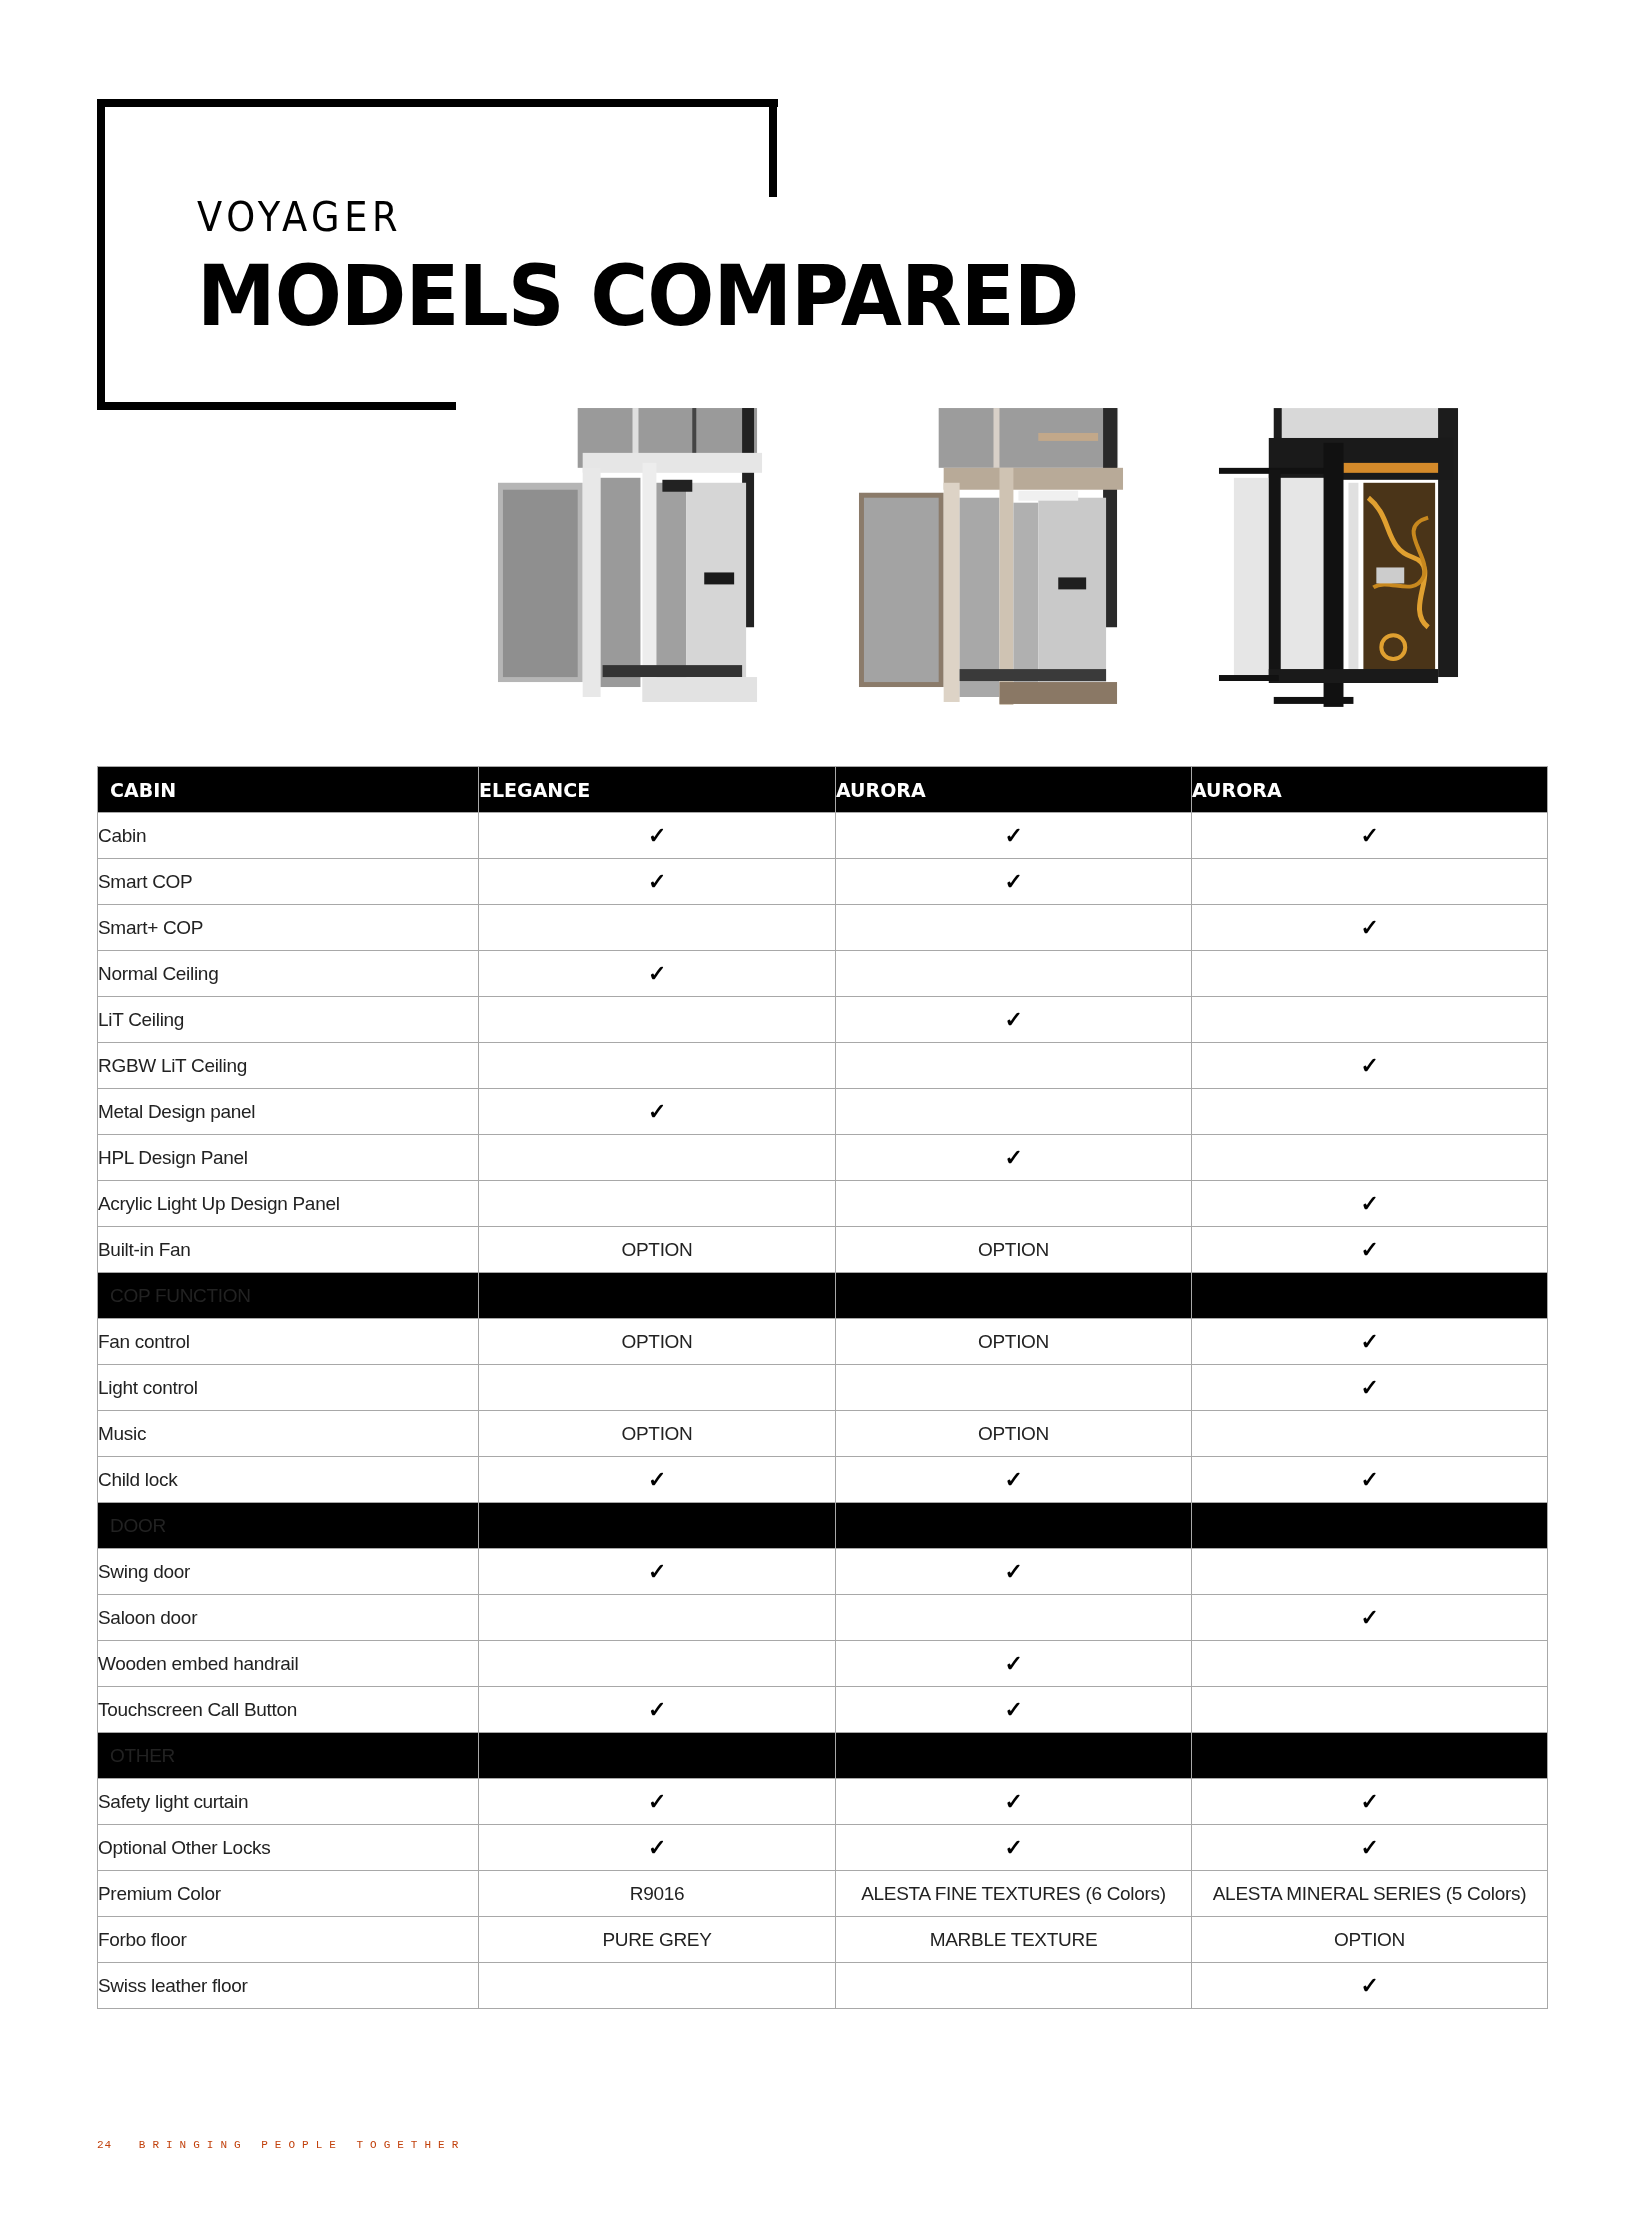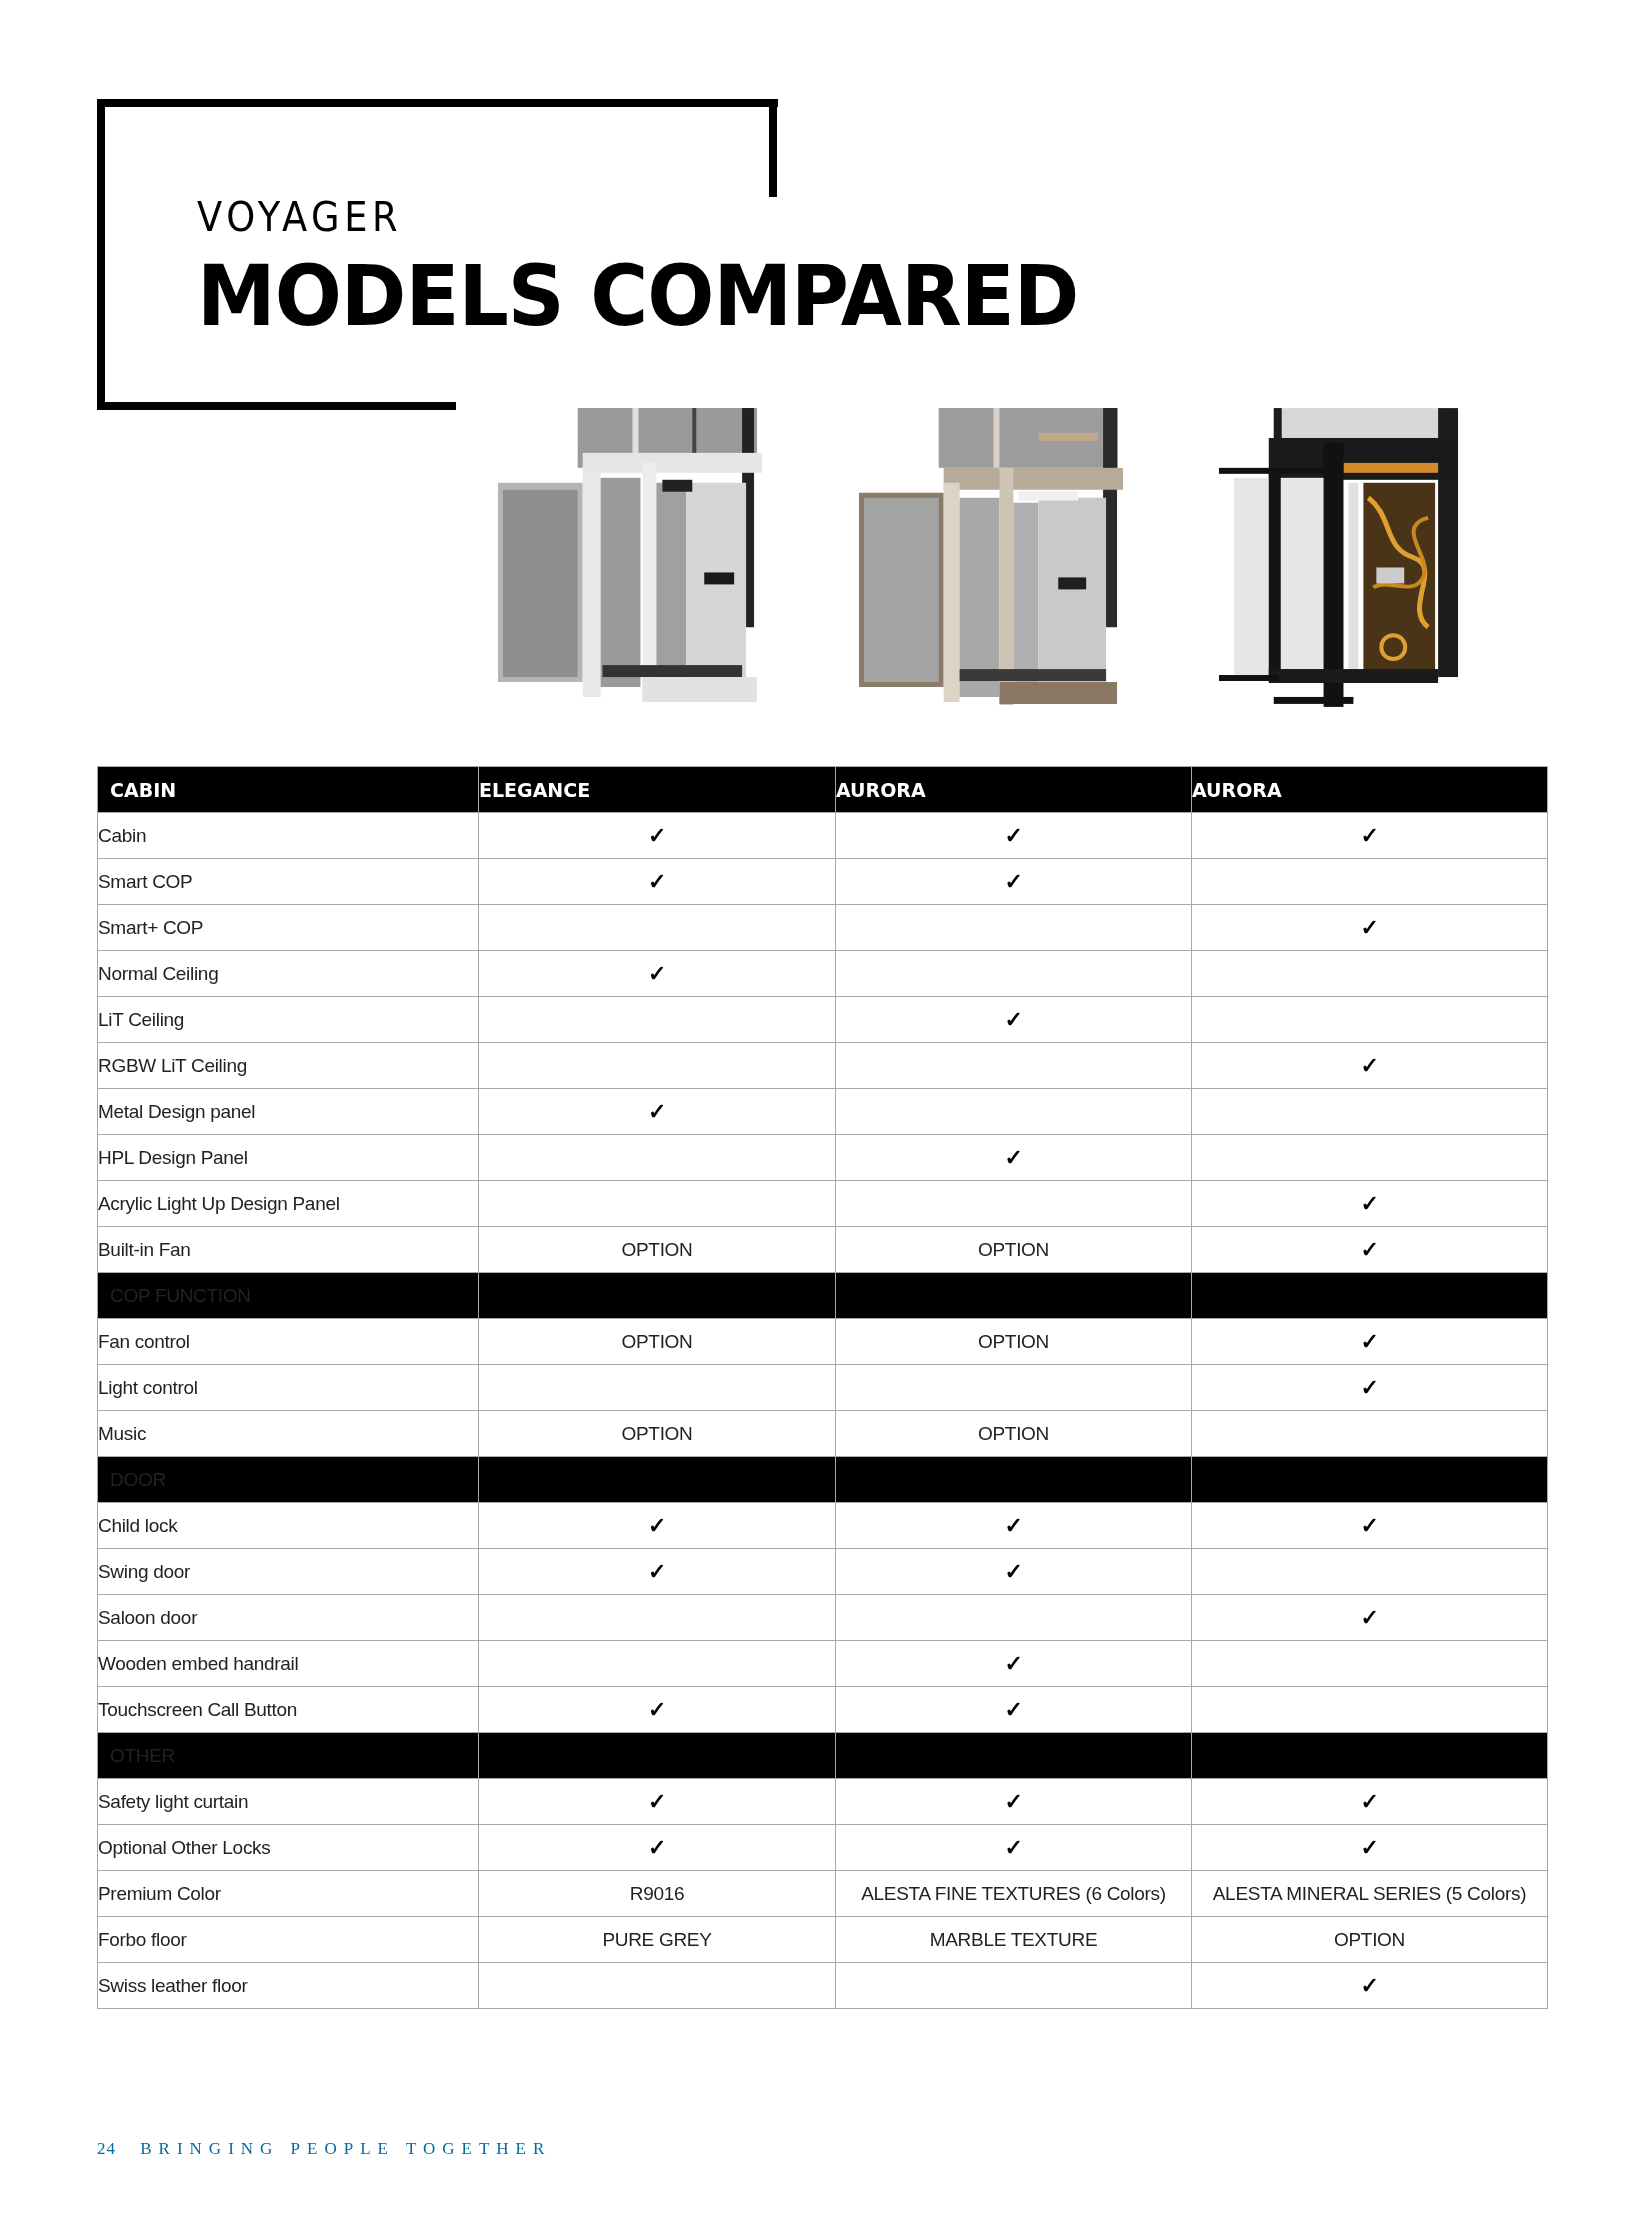--- a/index.html
+++ b/index.html
@@ -21,21 +21,21 @@
   table.compare col.c0 { width:381px; }
   table.compare col.c1 { width:357px; }
   table.compare col.c2 { width:356px; }
   table.compare col.c3 { width:356px; }
   th.hd, td.sec { background:#000; color:#fff; font-weight:bold; font-size:20px; border-color:#bcbcbc; }
   th.hd.lbl, td.sec.lbl { text-align:left; padding-left:12px; }
   th.hd { text-align:left; }
   td.lbl { text-align:left; padding-left:12px; font-family:"Liberation Sans Narrow", "Liberation Sans", sans-serif; font-weight:normal; color:#222; letter-spacing:-0.3px; }
   td.val { text-align:center; color:#222; font-family:"Liberation Sans", sans-serif; letter-spacing:-0.3px; }
   td.val.check { font-size:22px; color:#000; font-weight:bold; }
-  .footer { position:absolute; top:2139px; left:97px; font-family:Liberation Serif, serif; font-size:17px; color:#0369a1; white-space:nowrap; }
+  .footer { position:absolute; top:2139px; left:97px; font-family:Liberation Mono, monospace; font-size:11px; color:#c2410c; white-space:nowrap; }
   .footer .page { margin-right:20px; letter-spacing:1px; }
   .footer .tag { letter-spacing:7px; }
 </style>
 </head>
 <body>
 
 <div class="frame-top"></div>
 <div class="frame-right"></div>
 <div class="frame-left"></div>
 <div class="frame-bottom"></div>
@@ -196,30 +196,30 @@
         <td class="val"></td>
         <td class="val check">✓</td>
       </tr>
       <tr>
         <td class="lbl">Music</td>
         <td class="val">OPTION</td>
         <td class="val">OPTION</td>
         <td class="val"></td>
       </tr>
       <tr>
+        <td class="lbl">Child lock</td>
+        <td class="val check">✓</td>
+        <td class="val check">✓</td>
+        <td class="val check">✓</td>
+      </tr>
+      <tr>
         <td class="sec lbl">DOOR</td>
         <td class="sec"></td>
         <td class="sec"></td>
         <td class="sec"></td>
-      </tr>
-      <tr>
-        <td class="lbl">Child lock</td>
-        <td class="val check">✓</td>
-        <td class="val check">✓</td>
-        <td class="val check">✓</td>
       </tr>
       <tr>
         <td class="lbl">Swing door</td>
         <td class="val check">✓</td>
         <td class="val check">✓</td>
         <td class="val"></td>
       </tr>
       <tr>
         <td class="lbl">Saloon door</td>
         <td class="val"></td>

